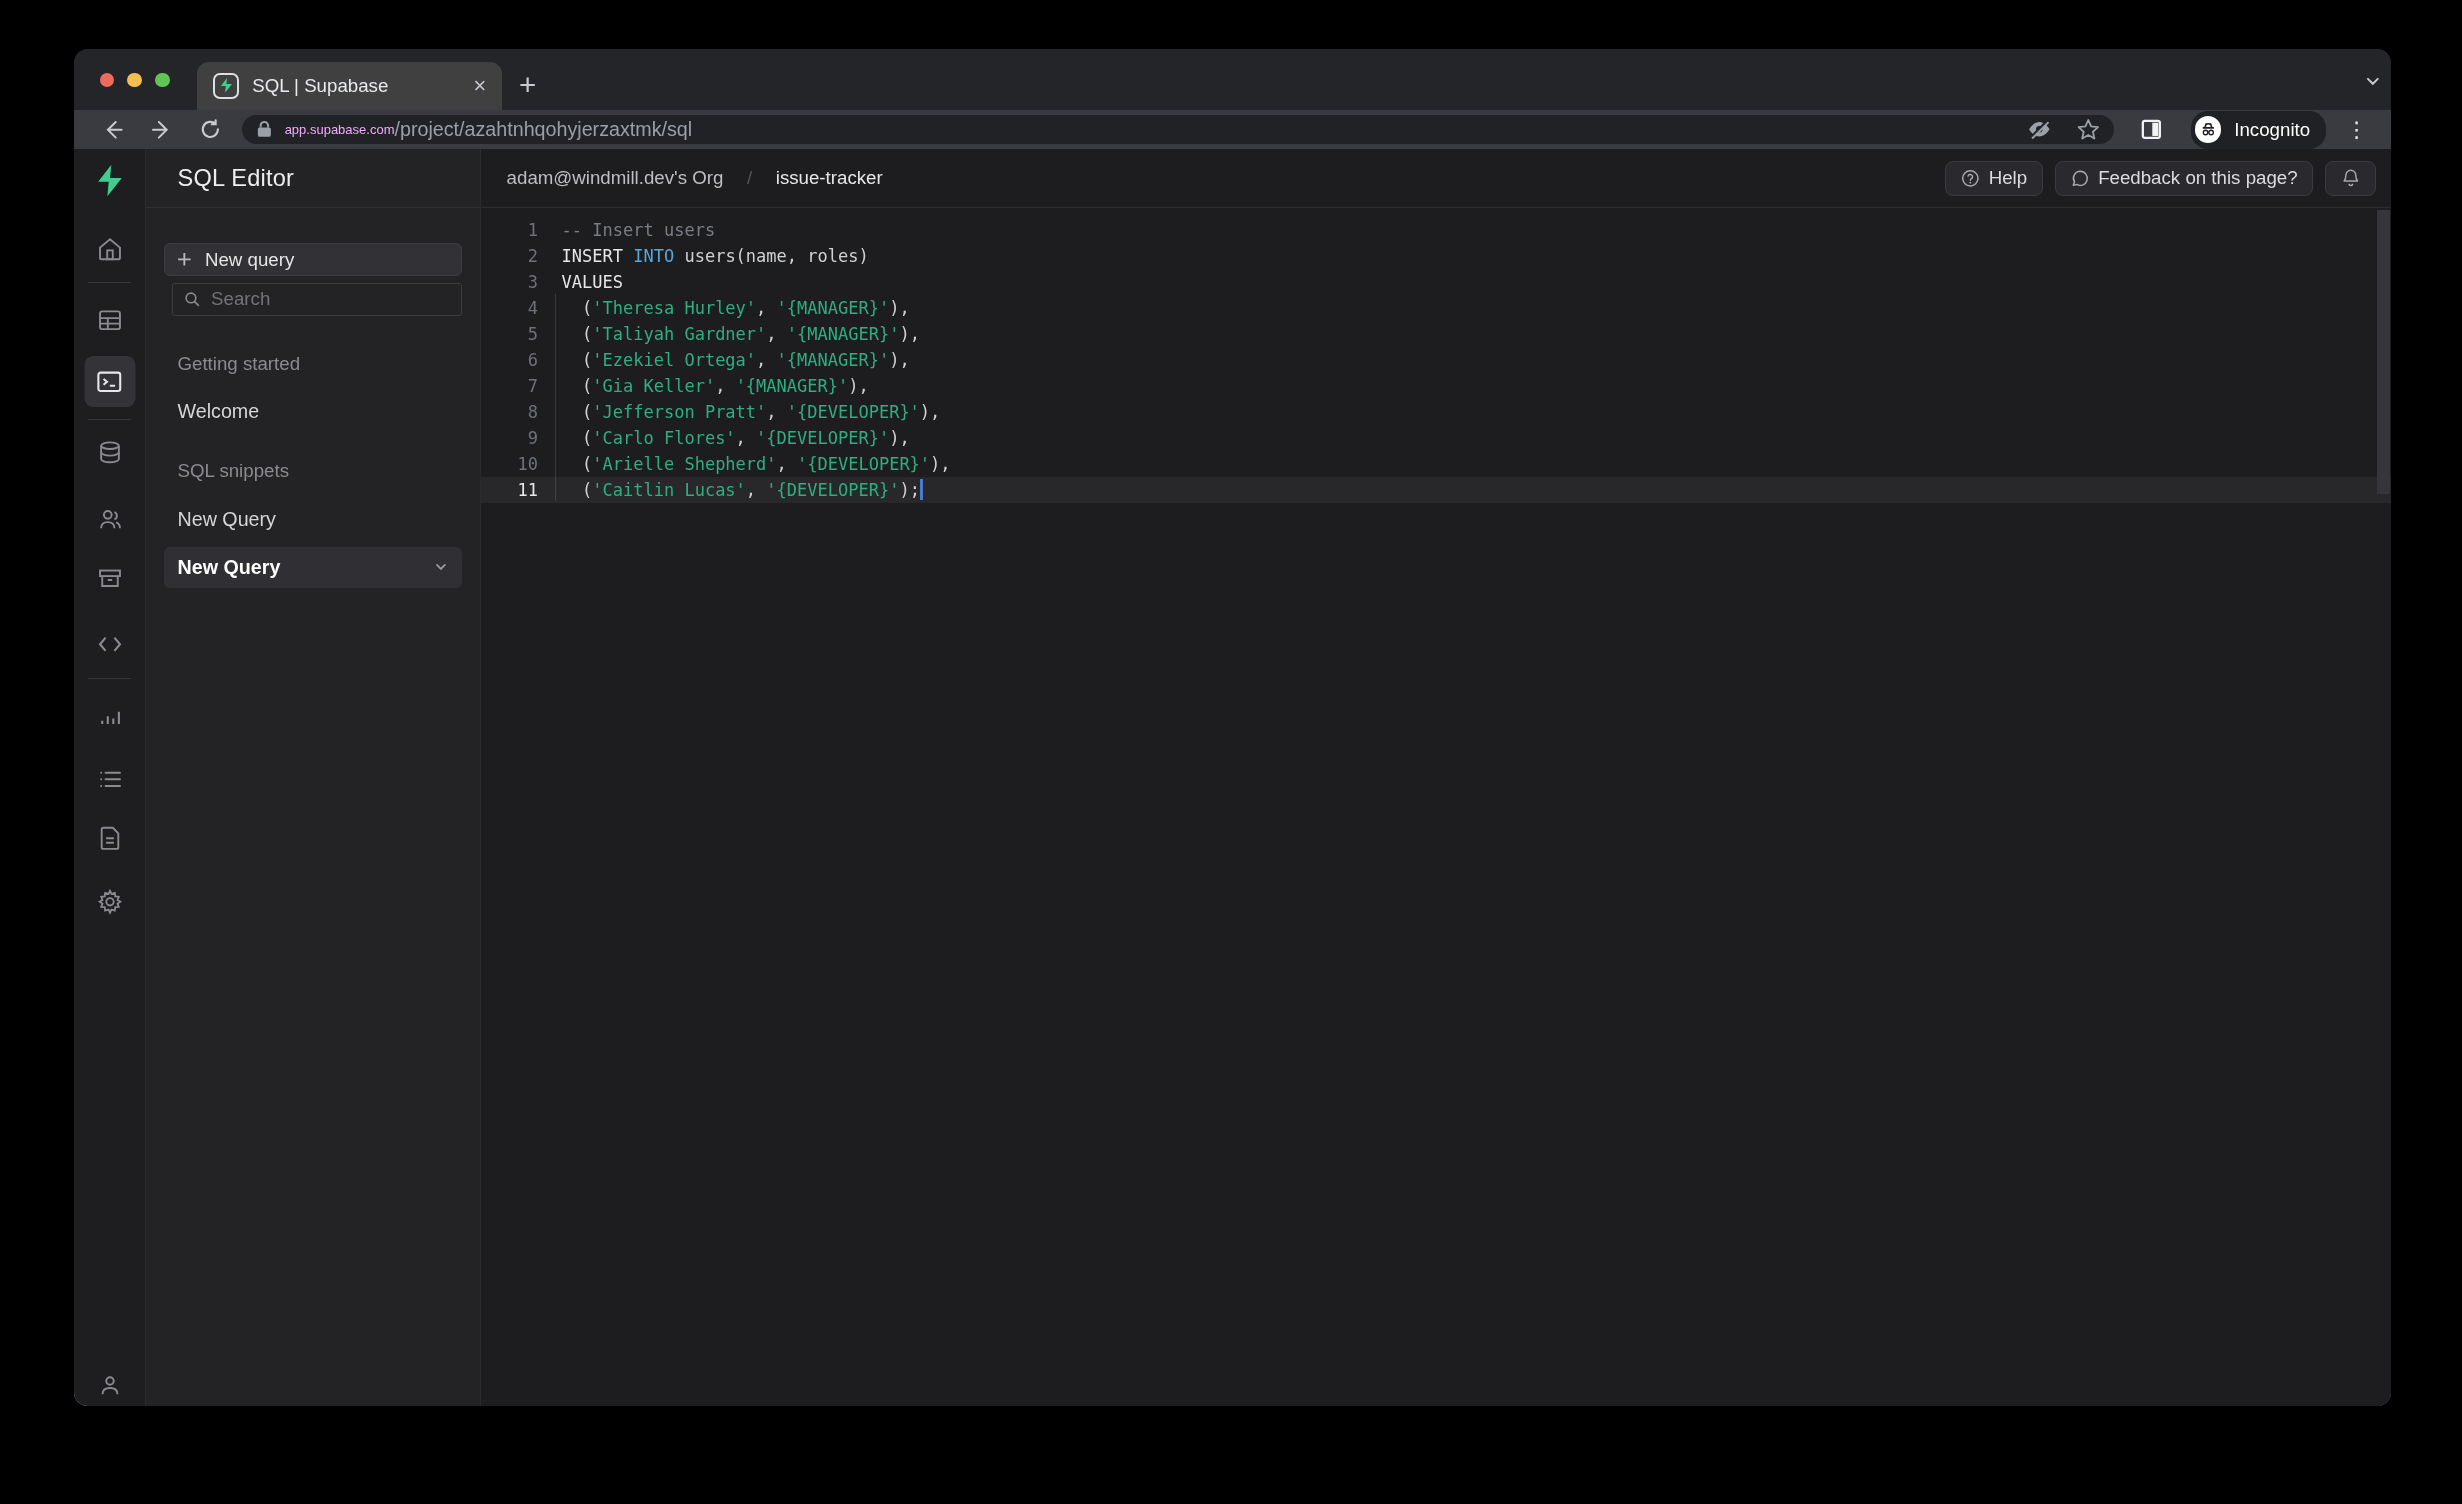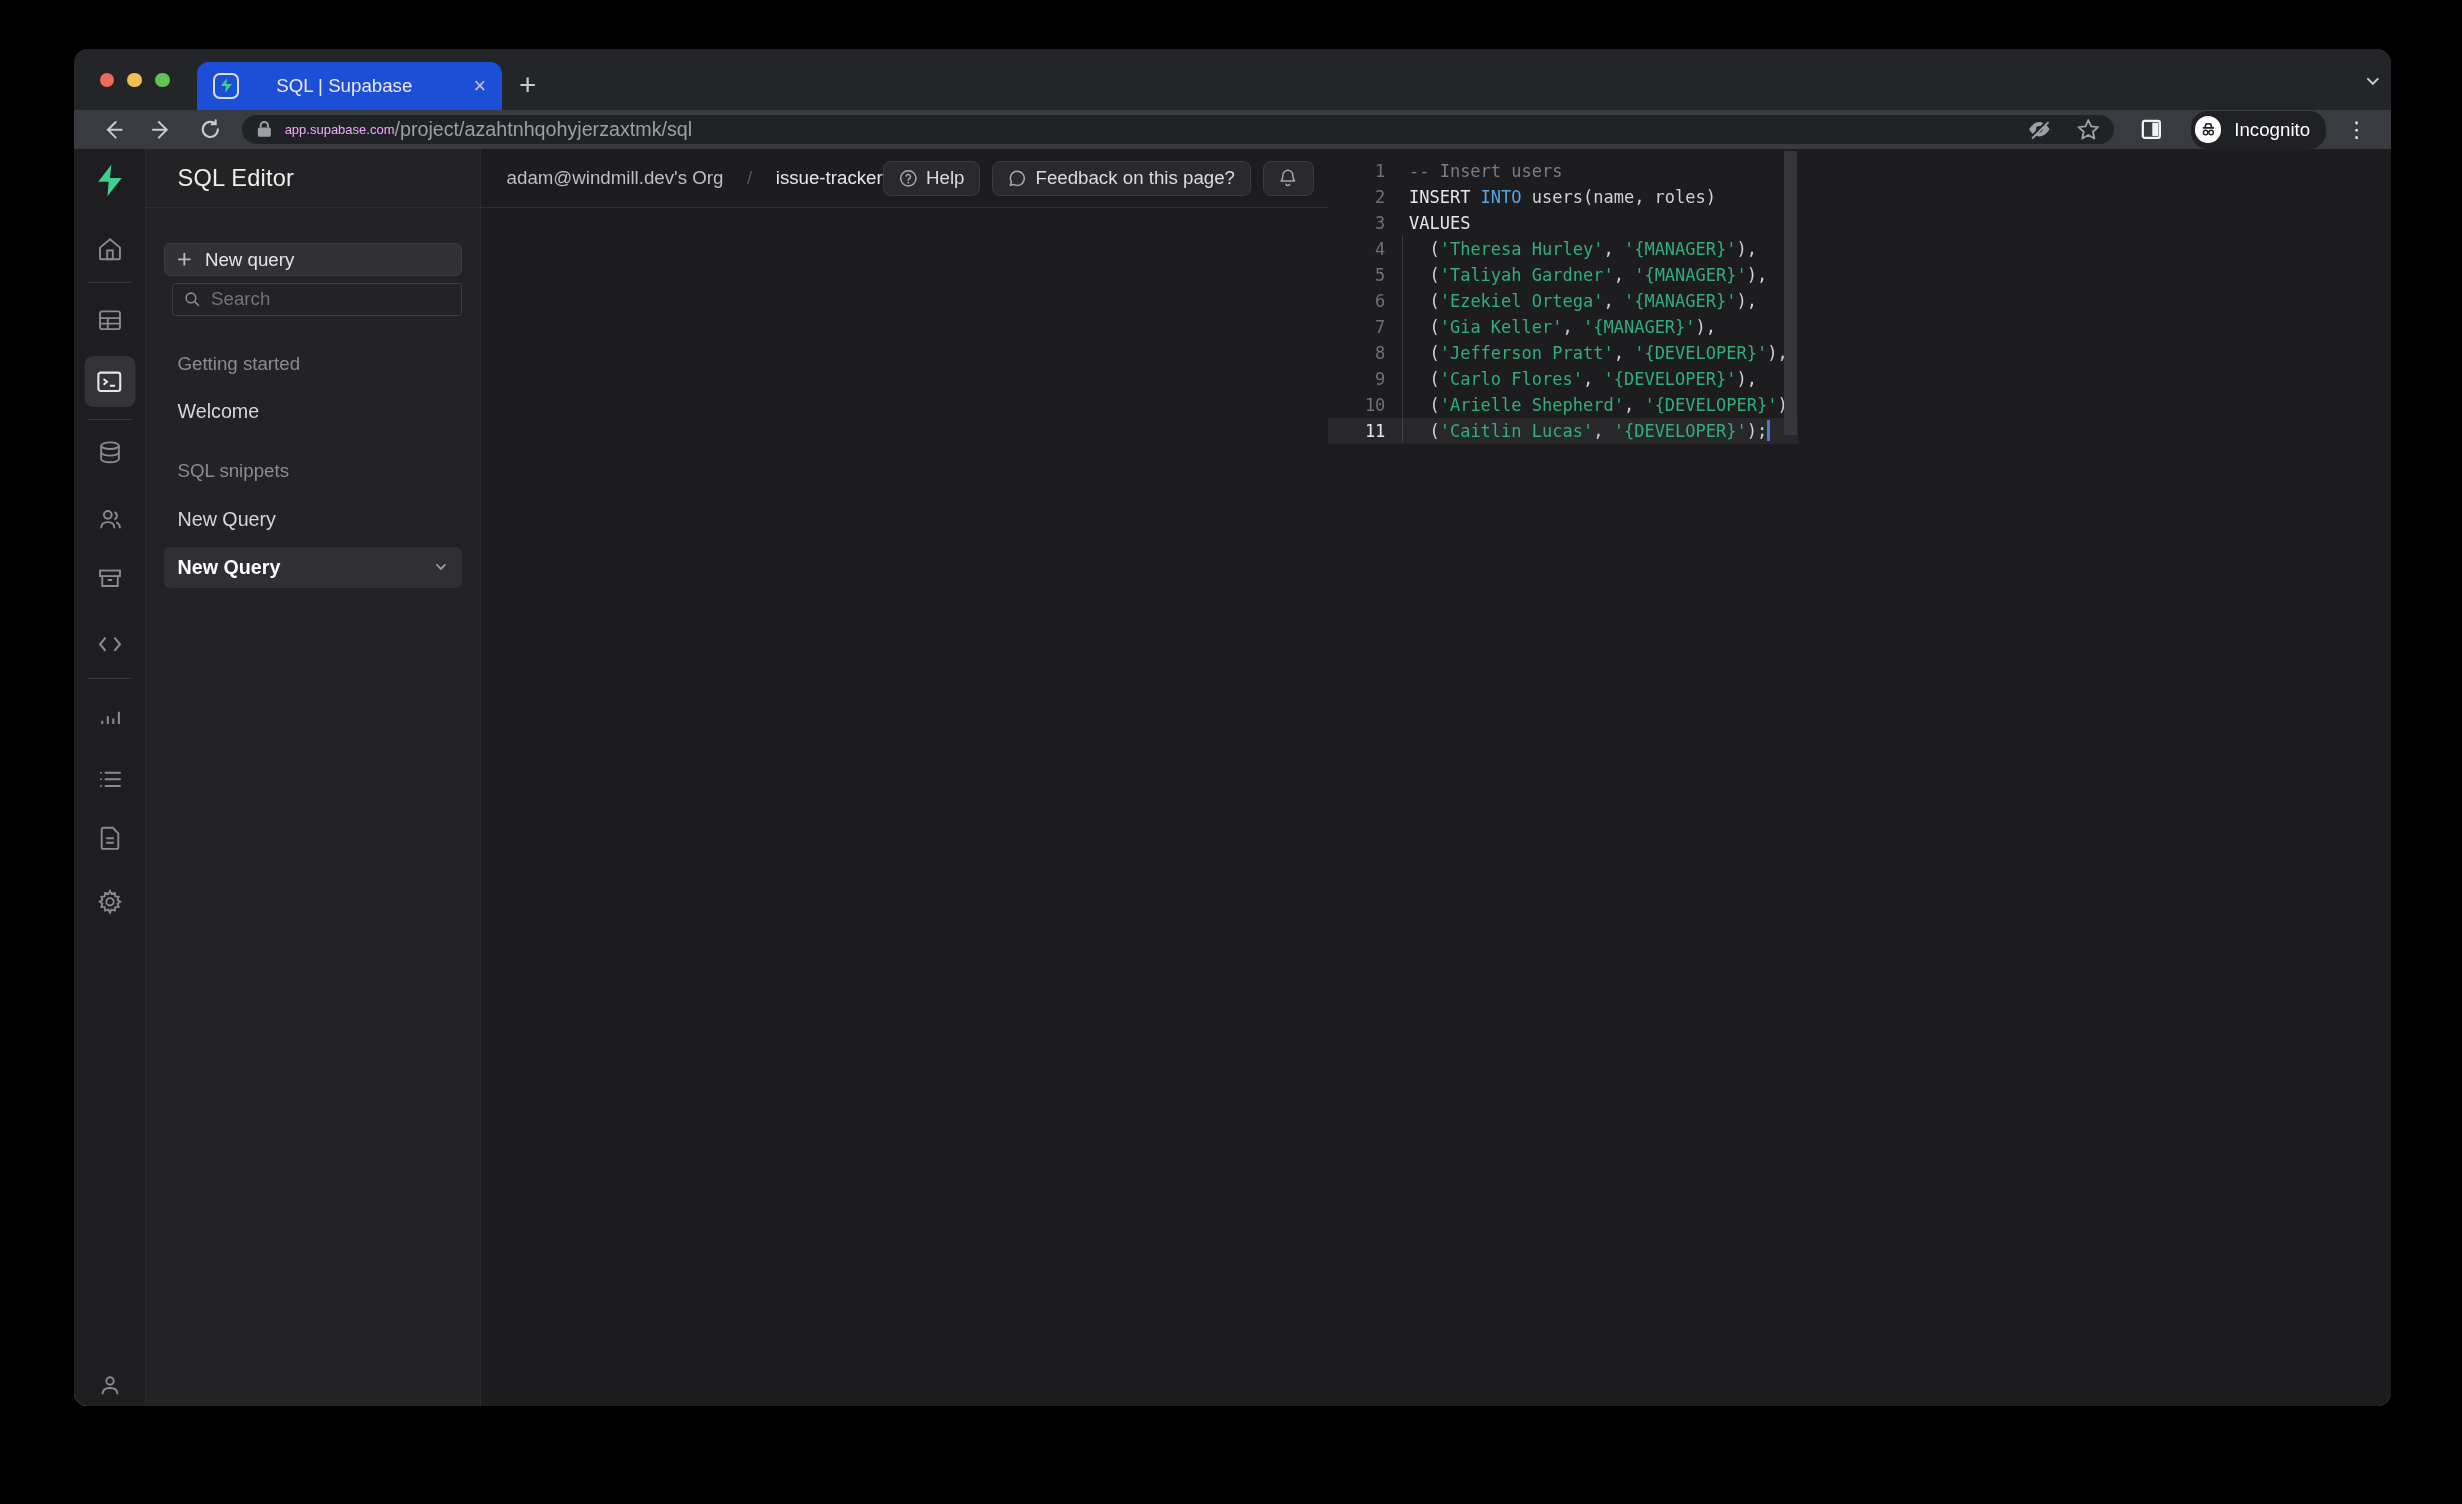--- a/index.html
+++ b/index.html
@@ -6,22 +6,22 @@
   html,body { width:2463px; height:1504px; background:#000; font-family:"Liberation Sans", sans-serif; overflow:hidden; }
 
   .window { position:absolute; left:74px; top:49px; width:2317px; height:1357px;
             border-radius:13.8px; overflow:hidden; background:#1d1d20; }
 
   
   .tabstrip { position:relative; height:61px; background:#242528; }
   .traffic { position:absolute; top:23.6px; left:25.6px; display:flex; gap:12.8px; }
   .dot { width:14.8px; height:14.8px; border-radius:50%; }
   .dot.red{background:#ed6a5e;} .dot.yellow{background:#f4bf4f;} .dot.green{background:#61c554;}
-  .tab { position:absolute; left:123px; top:12.8px; width:305px; height:48px; background:#1d4ed8;
-         border-radius:11.8px 11.8px 0 0; display:flex; align-items:center; padding:0 15.8px;gap:24px; }
+  .tab { position:absolute; left:123px; top:12.8px; width:305px; height:48px; background:#404040;
+         border-radius:11.8px 11.8px 0 0; display:flex; align-items:center; padding:0 15.8px; }
   .favicon { width:26.6px; height:26.6px; border:2px solid #dedfe2; border-radius:6.9px;
              display:flex; align-items:center; justify-content:center; margin-right:12.8px; flex:none; }
   .tab-title { color:#e8eaed; font-size:18.7px; flex:1; white-space:nowrap; }
   .tab-close { color:#c7cbd0; font-size:21.7px; line-height:1; margin-left:9.9px; cursor:default; }
   .newtab-btn { position:absolute; left:445px; top:21.7px; color:#c7cbd0; font-size:29.6px; line-height:27.6px; }
   .strip-chev { position:absolute; right:7.9px; top:21.7px; color:#c7cbd0; }
 
   .toolbar { height:39px; background:#3a3b40; display:flex; align-items:center; padding:0 13.8px; }
   .nav-ic { color:#c7cbd0; margin:0 12.8px; display:flex; }
   .omnibox { height:29.6px; flex:1; max-width:1941px; background:#212226; border-radius:14.8px;
@@ -59,21 +59,21 @@
   .search-box input { background:transparent; border:none; outline:none; color:#c8c8cc; font-size:18.7px;
                       font-family:"Liberation Sans",sans-serif; width:227px; }
   .search-box input::placeholder { color:#737378; }
   .nav-label { color:#8b8b90; font-size:18.7px; margin:37px 0 0 13.8px; }
   .nav-item { color:#d6d6d8; font-size:19.7px; margin:25.6px 0 0 13.8px; }
   .nav-item-selected { margin-top:15.8px; height:41px; background:#303034; border-radius:5.9px;
                        display:flex; align-items:center; justify-content:space-between; padding:0 13.8px;
                        color:#fff; font-size:19.7px; font-weight:bold; }
   .nav-item-selected .chev { color:#9a9aa0; display:flex; }
 
-  .main { flex:1; position:relative; background:#1d1d20; display:flex; flex-direction:row; }
+  .main { flex:1; position:relative; background:#1d1d20; display:flex; flex-direction:column; }
   .main-header { height:59px; flex:none; border-bottom:1px solid #2e2e31; display:flex; align-items:center;
                  padding:0 14.8px 0 25.6px; }
   .crumb { display:flex; align-items:center; gap:23.6px; }
   .crumb .org { color:#bfbfc3; font-size:18.7px; }
   .crumb .sep { color:#55555a; font-size:18.7px; }
   .crumb .proj { color:#e6e6e8; font-size:18.7px; }
   .header-right { margin-left:auto; display:flex; align-items:center; gap:11.8px; }
   .hbtn { height:35px; background:#2a2a2e; border:1px solid #3b3b40; border-radius:7.9px;
           display:flex; align-items:center; gap:8.9px; padding:0 14.8px; color:#dcdcde; font-size:18.7px;text-align:center; }
   .hbtn .ic { display:flex; color:#a8a8ad; }

